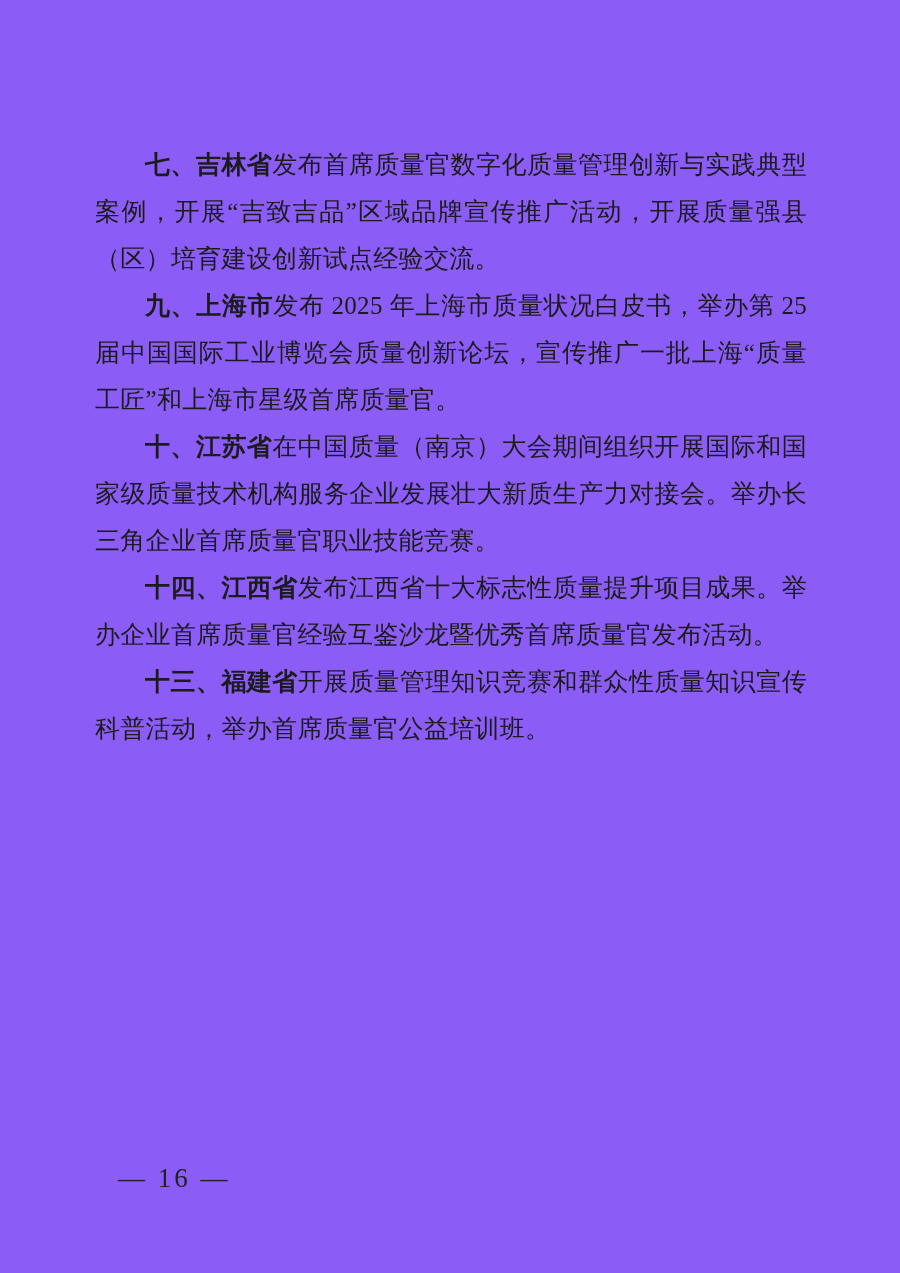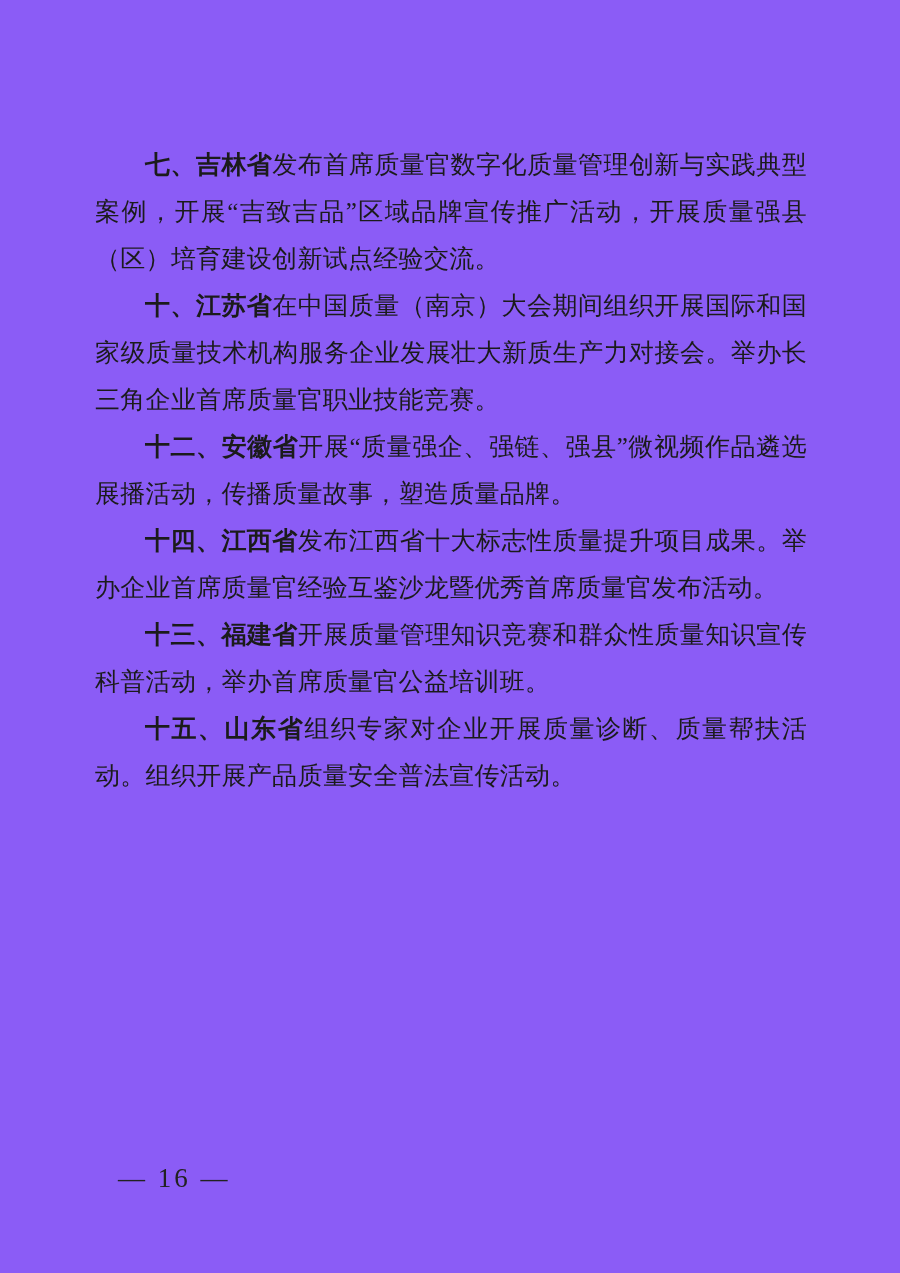--- a/index.html
+++ b/index.html
@@ -50,29 +50,28 @@
 </head>
 <body>
 
 <div class="page">
 
   <main class="content">
 
     <p class="para"><span class="lead">七、吉林省</span><span class="body-text">发布首席质量官数字化质量管理创新与实践典型案例，开展“吉致吉品”区域品牌宣传推广活动，开展质量强县（区）培育建设创新试点经验交流。</span></p>
 
 
+    <p class="para"><span class="lead">九、上海市</span><span class="body-text">发布 2025 年上海市质量状况白皮书，举办第 25 届中国国际工业博览会质量创新论坛，宣传推广一批上海“质量工匠”和上海市星级首席质量官。</span></p>
 
     <p class="para"><span class="lead">十、江苏省</span><span class="body-text">在中国质量（南京）大会期间组织开展国际和国家级质量技术机构服务企业发展壮大新质生产力对接会。举办长三角企业首席质量官职业技能竞赛。</span></p>
 
 
-    <p class="para"><span class="lead">十二、安徽省</span><span class="body-text">开展“质量强企、强链、强县”微视频作品遴选展播活动，传播质量故事，塑造质量品牌。</span></p>
 
     <p class="para"><span class="lead">十四、江西省</span><span class="body-text">发布江西省十大标志性质量提升项目成果。举办企业首席质量官经验互鉴沙龙暨优秀首席质量官发布活动。</span></p>
 
     <p class="para"><span class="lead">十三、福建省</span><span class="body-text">开展质量管理知识竞赛和群众性质量知识宣传科普活动，举办首席质量官公益培训班。</span></p>
 
-    <p class="para"><span class="lead">十五、山东省</span><span class="body-text">组织专家对企业开展质量诊断、质量帮扶活动。组织开展产品质量安全普法宣传活动。</span></p>
 
   </main>
 
   <div class="footer"><span>— 16 —</span></div>
 
 </div>
 
 </body></html>

